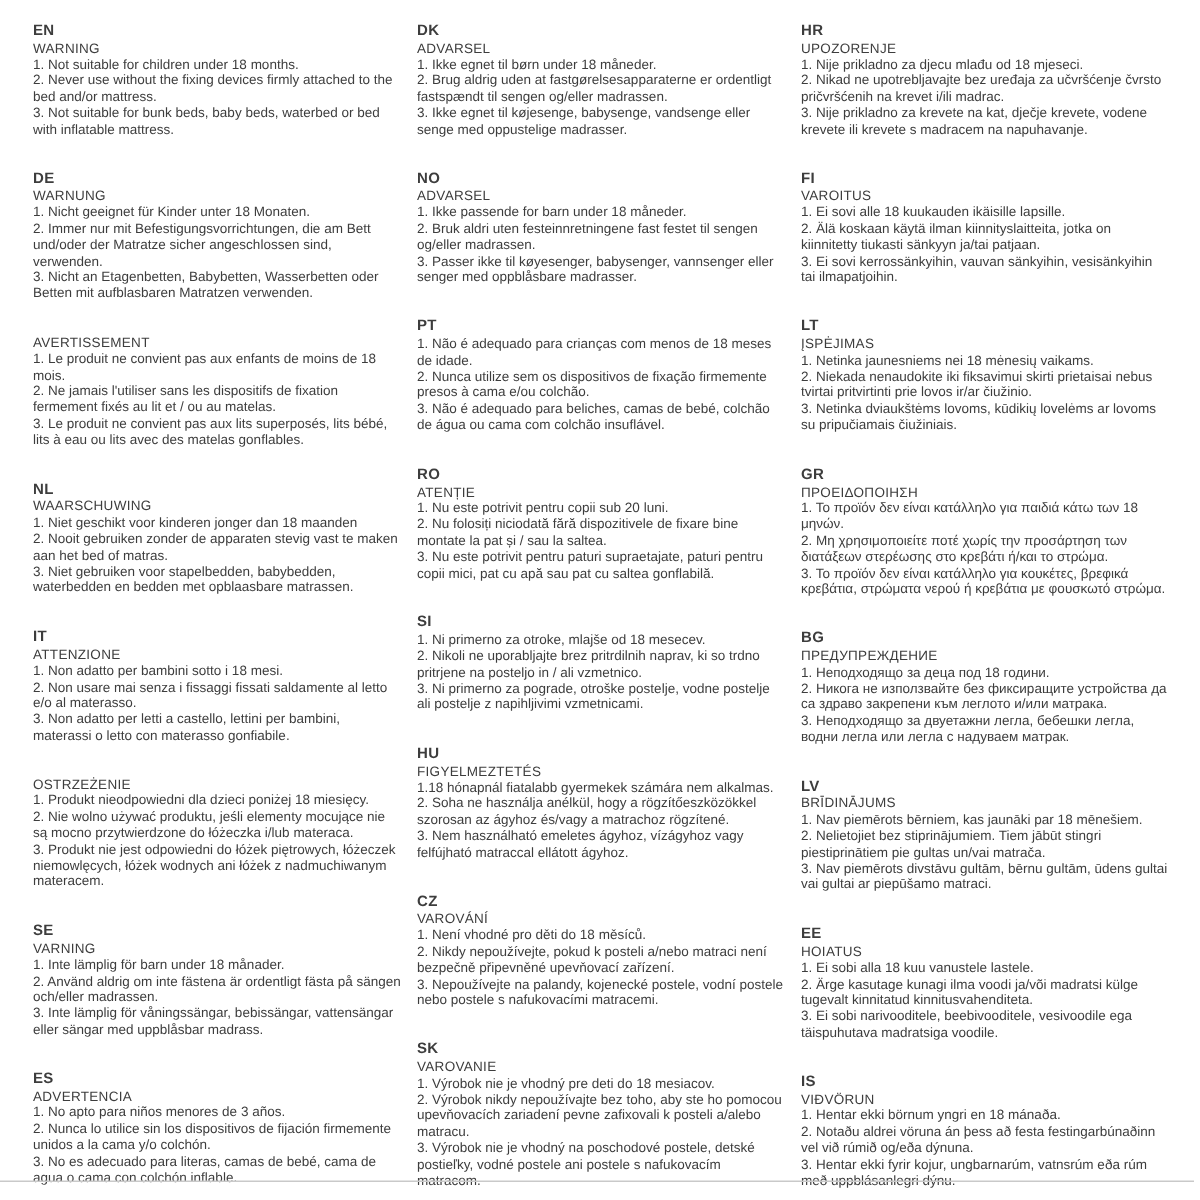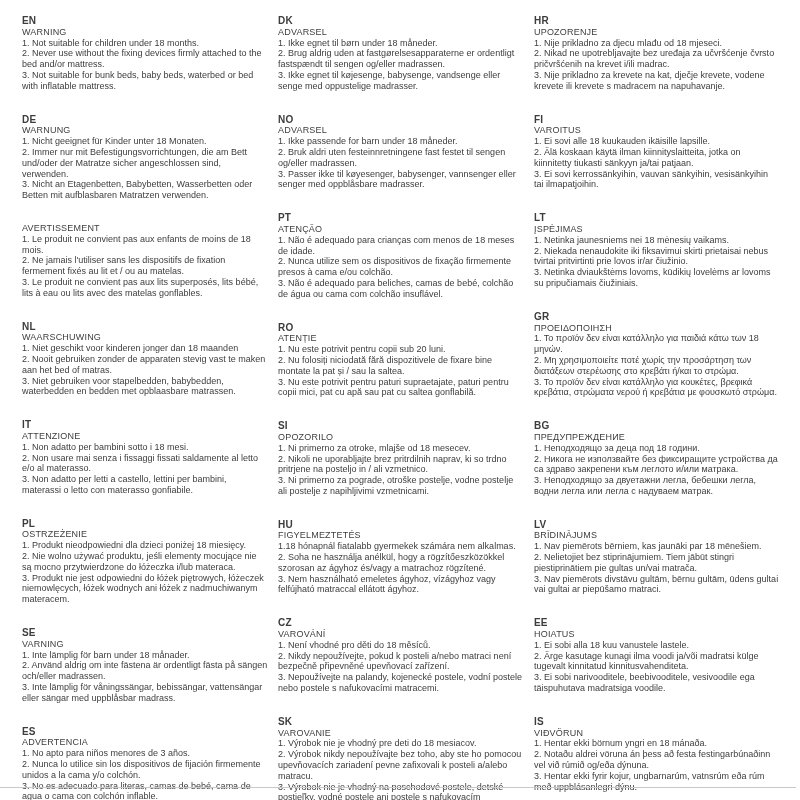--- a/index.html
+++ b/index.html
@@ -93,21 +93,20 @@
 
         <section class="sec">
           <span class="code">IT</span>
           <span class="title">ATTENZIONE</span>
           <div class="items">1. Non adatto per bambini sotto i 18 mesi.
 2. Non usare mai senza i fissaggi fissati saldamente al letto e/o al materasso.
 3. Non adatto per letti a castello, lettini per bambini, materassi o letto con materasso gonfiabile.</div>
         </section>
 
         <section class="sec">
-          <span class="code">PL</span>
           <span class="title">OSTRZEŻENIE</span>
           <div class="items">1. Produkt nieodpowiedni dla dzieci poniżej 18 miesięcy.
 2. Nie wolno używać produktu, jeśli elementy mocujące nie są mocno przytwierdzone do łóżeczka i/lub materaca.
 3. Produkt nie jest odpowiedni do łóżek piętrowych, łóżeczek niemowlęcych, łóżek wodnych ani łóżek z nadmuchiwanym materacem.</div>
         </section>
 
         <section class="sec">
           <span class="code">SE</span>
           <span class="title">VARNING</span>
           <div class="items">1. Inte lämplig för barn under 18 månader.
@@ -137,37 +136,35 @@
         <section class="sec">
           <span class="code">NO</span>
           <span class="title">ADVARSEL</span>
           <div class="items">1. Ikke passende for barn under 18 måneder.
 2. Bruk aldri uten festeinnretningene fast festet til sengen og/eller madrassen.
 3. Passer ikke til køyesenger, babysenger, vannsenger eller senger med oppblåsbare madrasser.</div>
         </section>
 
         <section class="sec">
           <span class="code">PT</span>
-          <span class="title">ATENÇÃO</span>
           <div class="items">1. Não é adequado para crianças com menos de 18 meses de idade.
 2. Nunca utilize sem os dispositivos de fixação firmemente presos à cama e/ou colchão.
 3. Não é adequado para beliches, camas de bebé, colchão de água ou cama com colchão insuflável.</div>
         </section>
 
         <section class="sec">
           <span class="code">RO</span>
           <span class="title">ATENȚIE</span>
           <div class="items">1. Nu este potrivit pentru copii sub 20 luni.
 2. Nu folosiți niciodată fără dispozitivele de fixare bine montate la pat și / sau la saltea.
 3. Nu este potrivit pentru paturi supraetajate, paturi pentru copii mici, pat cu apă sau pat cu saltea gonflabilă.</div>
         </section>
 
         <section class="sec">
           <span class="code">SI</span>
-          <span class="title">OPOZORILO</span>
           <div class="items">1. Ni primerno za otroke, mlajše od 18 mesecev.
 2. Nikoli ne uporabljajte brez pritrdilnih naprav, ki so trdno pritrjene na posteljo in / ali vzmetnico.
 3. Ni primerno za pograde, otroške postelje, vodne postelje ali postelje z napihljivimi vzmetnicami.</div>
         </section>
 
         <section class="sec">
           <span class="code">HU</span>
           <span class="title">FIGYELMEZTETÉS</span>
           <div class="items">1.18 hónapnál fiatalabb gyermekek számára nem alkalmas.
 2. Soha ne használja anélkül, hogy a rögzítőeszközökkel szorosan az ágyhoz és/vagy a matrachoz rögzítené.

